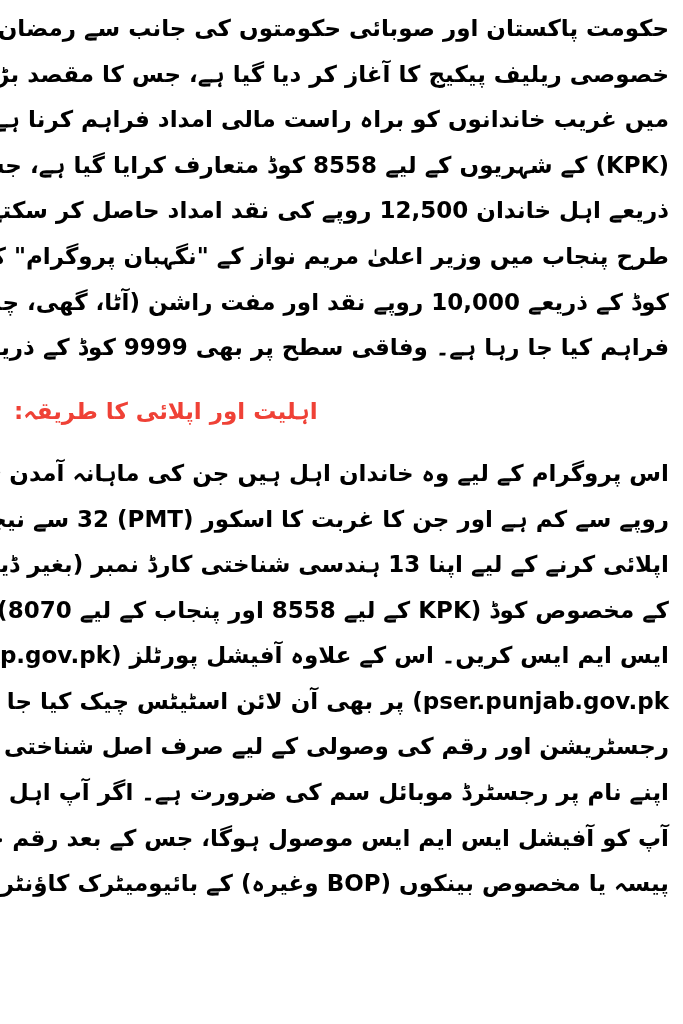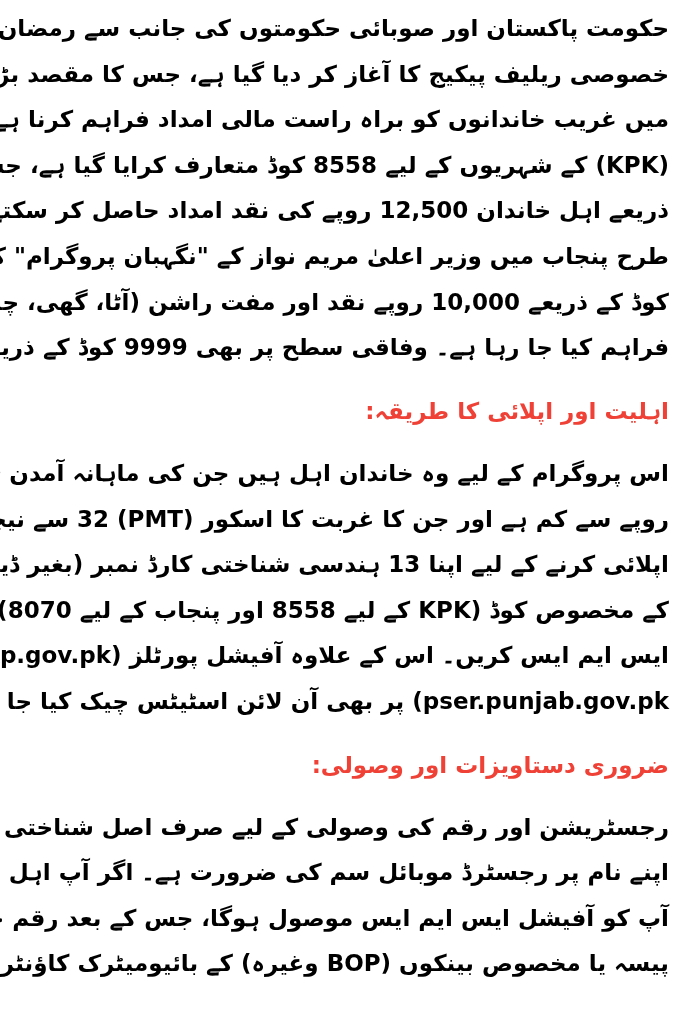--- a/index.html
+++ b/index.html
@@ -31,21 +31,21 @@
     }
     .line {
       display: block;
       text-align: center;
       white-space: nowrap;
       height: 45.6px;
       line-height: 45.6px;
     }
     .heading {
       display: block;
-      text-align: right;
+      text-align: left;
       font-size: 23px;
       font-weight: bold;
       line-height: 42px;
       height: 42px;
       color: #ef4136;
     }
   </style>
 </head>
 <body>
 
@@ -66,21 +66,20 @@
 
   <p class="para">
     <span class="line">اس پروگرام کے لیے وہ خاندان اہل ہیں جن کی ماہانہ آمدن 60,000</span>
     <span class="line">روپے سے کم ہے اور جن کا غربت کا اسکور (PMT) 32 سے نیچے ہے۔</span>
     <span class="line">اپلائی کرنے کے لیے اپنا 13 ہندسی شناختی کارڈ نمبر (بغیر ڈیش) اپنے صوبے</span>
     <span class="line">کے مخصوص کوڈ (KPK کے لیے 8558 اور پنجاب کے لیے 8070) پر</span>
     <span class="line">ایس ایم ایس کریں۔ اس کے علاوہ آفیشل پورٹلز (egov.kp.gov.pk یا</span>
     <span class="line">pser.punjab.gov.pk) پر بھی آن لائن اسٹیٹس چیک کیا جا سکتا ہے۔</span>
   </p>
 
-  <h2 class="heading" style="color: rgb(239, 65, 54);">ضروری دستاویزات اور وصولی:</h2>
 
   <p class="para">
     <span class="line">رجسٹریشن اور رقم کی وصولی کے لیے صرف اصل شناختی کارڈ (CNIC) اور</span>
     <span class="line">اپنے نام پر رجسٹرڈ موبائل سم کی ضرورت ہے۔ اگر آپ اہل پائے گئے تو</span>
     <span class="line">آپ کو آفیشل ایس ایم ایس موصول ہوگا، جس کے بعد رقم جاز کیش، ایزی</span>
     <span class="line">پیسہ یا مخصوص بینکوں (BOP وغیرہ) کے بائیومیٹرک کاؤنٹرز سے حاصل کی</span>
 
   </p>
 
 </div>

